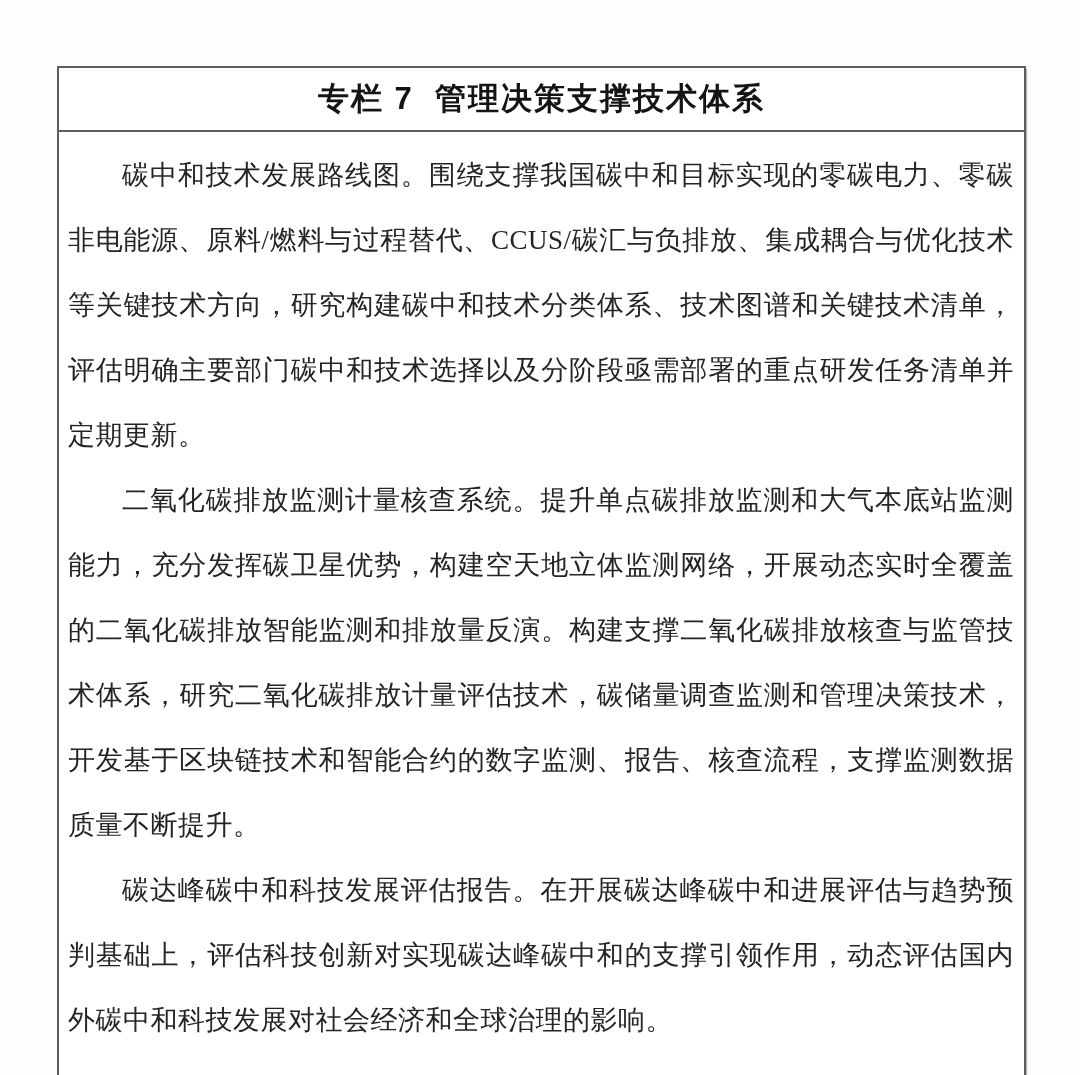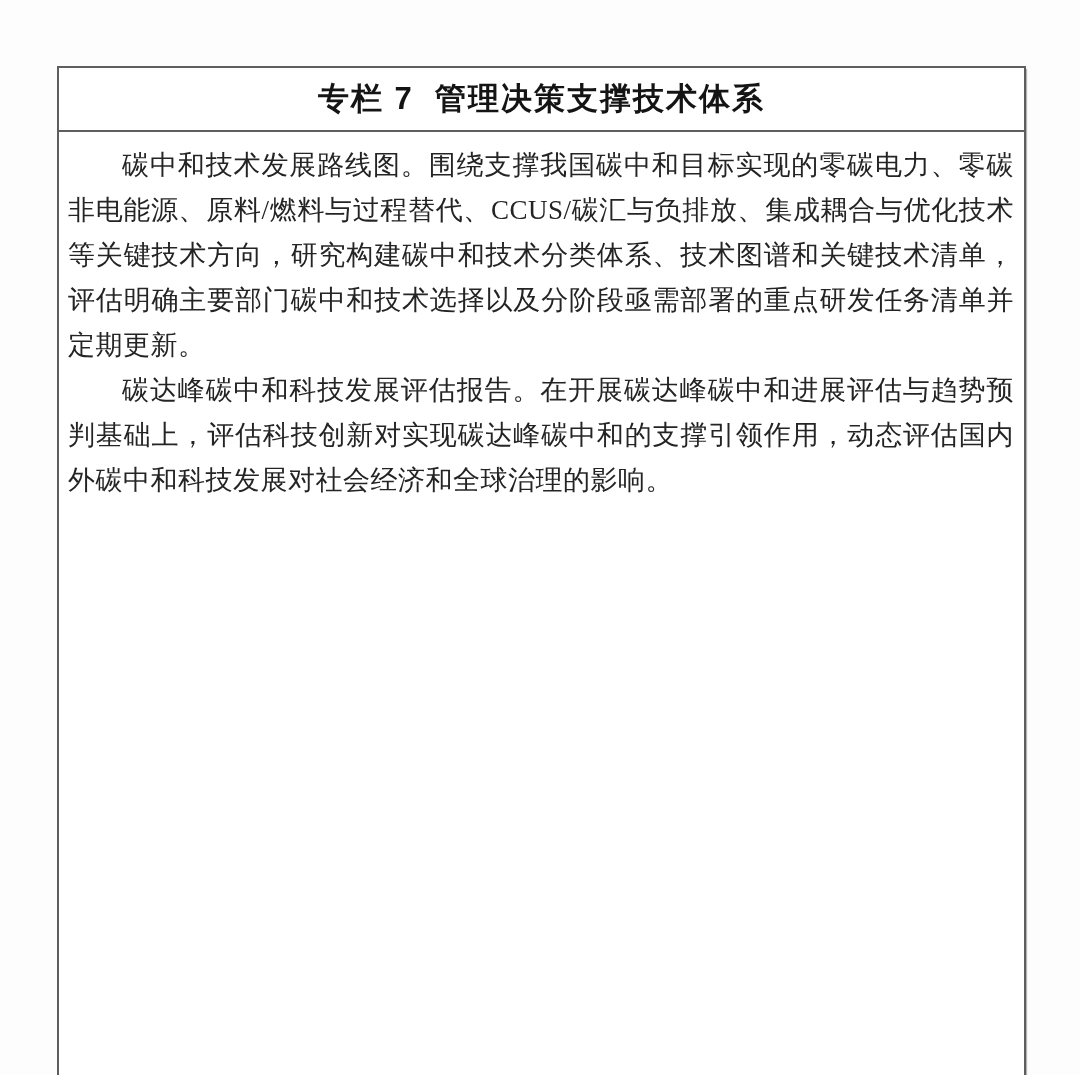--- a/index.html
+++ b/index.html
@@ -42,30 +42,31 @@
     color: #141414;
     white-space: pre;
   }
   .panel-body {
     padding: 11px 10px 0 9px;
   }
   .para {
     margin: 0;
     text-indent: 2em;
     font-size: 27px;
-    line-height: 45px;
+    line-height: 65px;
     letter-spacing: 0.5px;
     text-align: justify;
     color: #242424;
   }
 </style>
 </head>
 <body>
 
 <div class="page">
   <div class="panel">
     <div class="panel-title">专栏 7  管理决策支撑技术体系</div>
     <div class="panel-body">
       <p class="para">碳中和技术发展路线图。围绕支撑我国碳中和目标实现的零碳电力、零碳非电能源、原料/燃料与过程替代、CCUS/碳汇与负排放、集成耦合与优化技术等关键技术方向，研究构建碳中和技术分类体系、技术图谱和关键技术清单，评估明确主要部门碳中和技术选择以及分阶段亟需部署的重点研发任务清单并定期更新。</p>
+      <p class="para">二氧化碳排放监测计量核查系统。提升单点碳排放监测和大气本底站监测能力，充分发挥碳卫星优势，构建空天地立体监测网络，开展动态实时全覆盖的二氧化碳排放智能监测和排放量反演。构建支撑二氧化碳排放核查与监管技术体系，研究二氧化碳排放计量评估技术，碳储量调查监测和管理决策技术，开发基于区块链技术和智能合约的数字监测、报告、核查流程，支撑监测数据质量不断提升。</p>
       <p class="para">碳达峰碳中和科技发展评估报告。在开展碳达峰碳中和进展评估与趋势预判基础上，评估科技创新对实现碳达峰碳中和的支撑引领作用，动态评估国内外碳中和科技发展对社会经济和全球治理的影响。</p>
     </div>
   </div>
 </div>
 
 </body></html>

